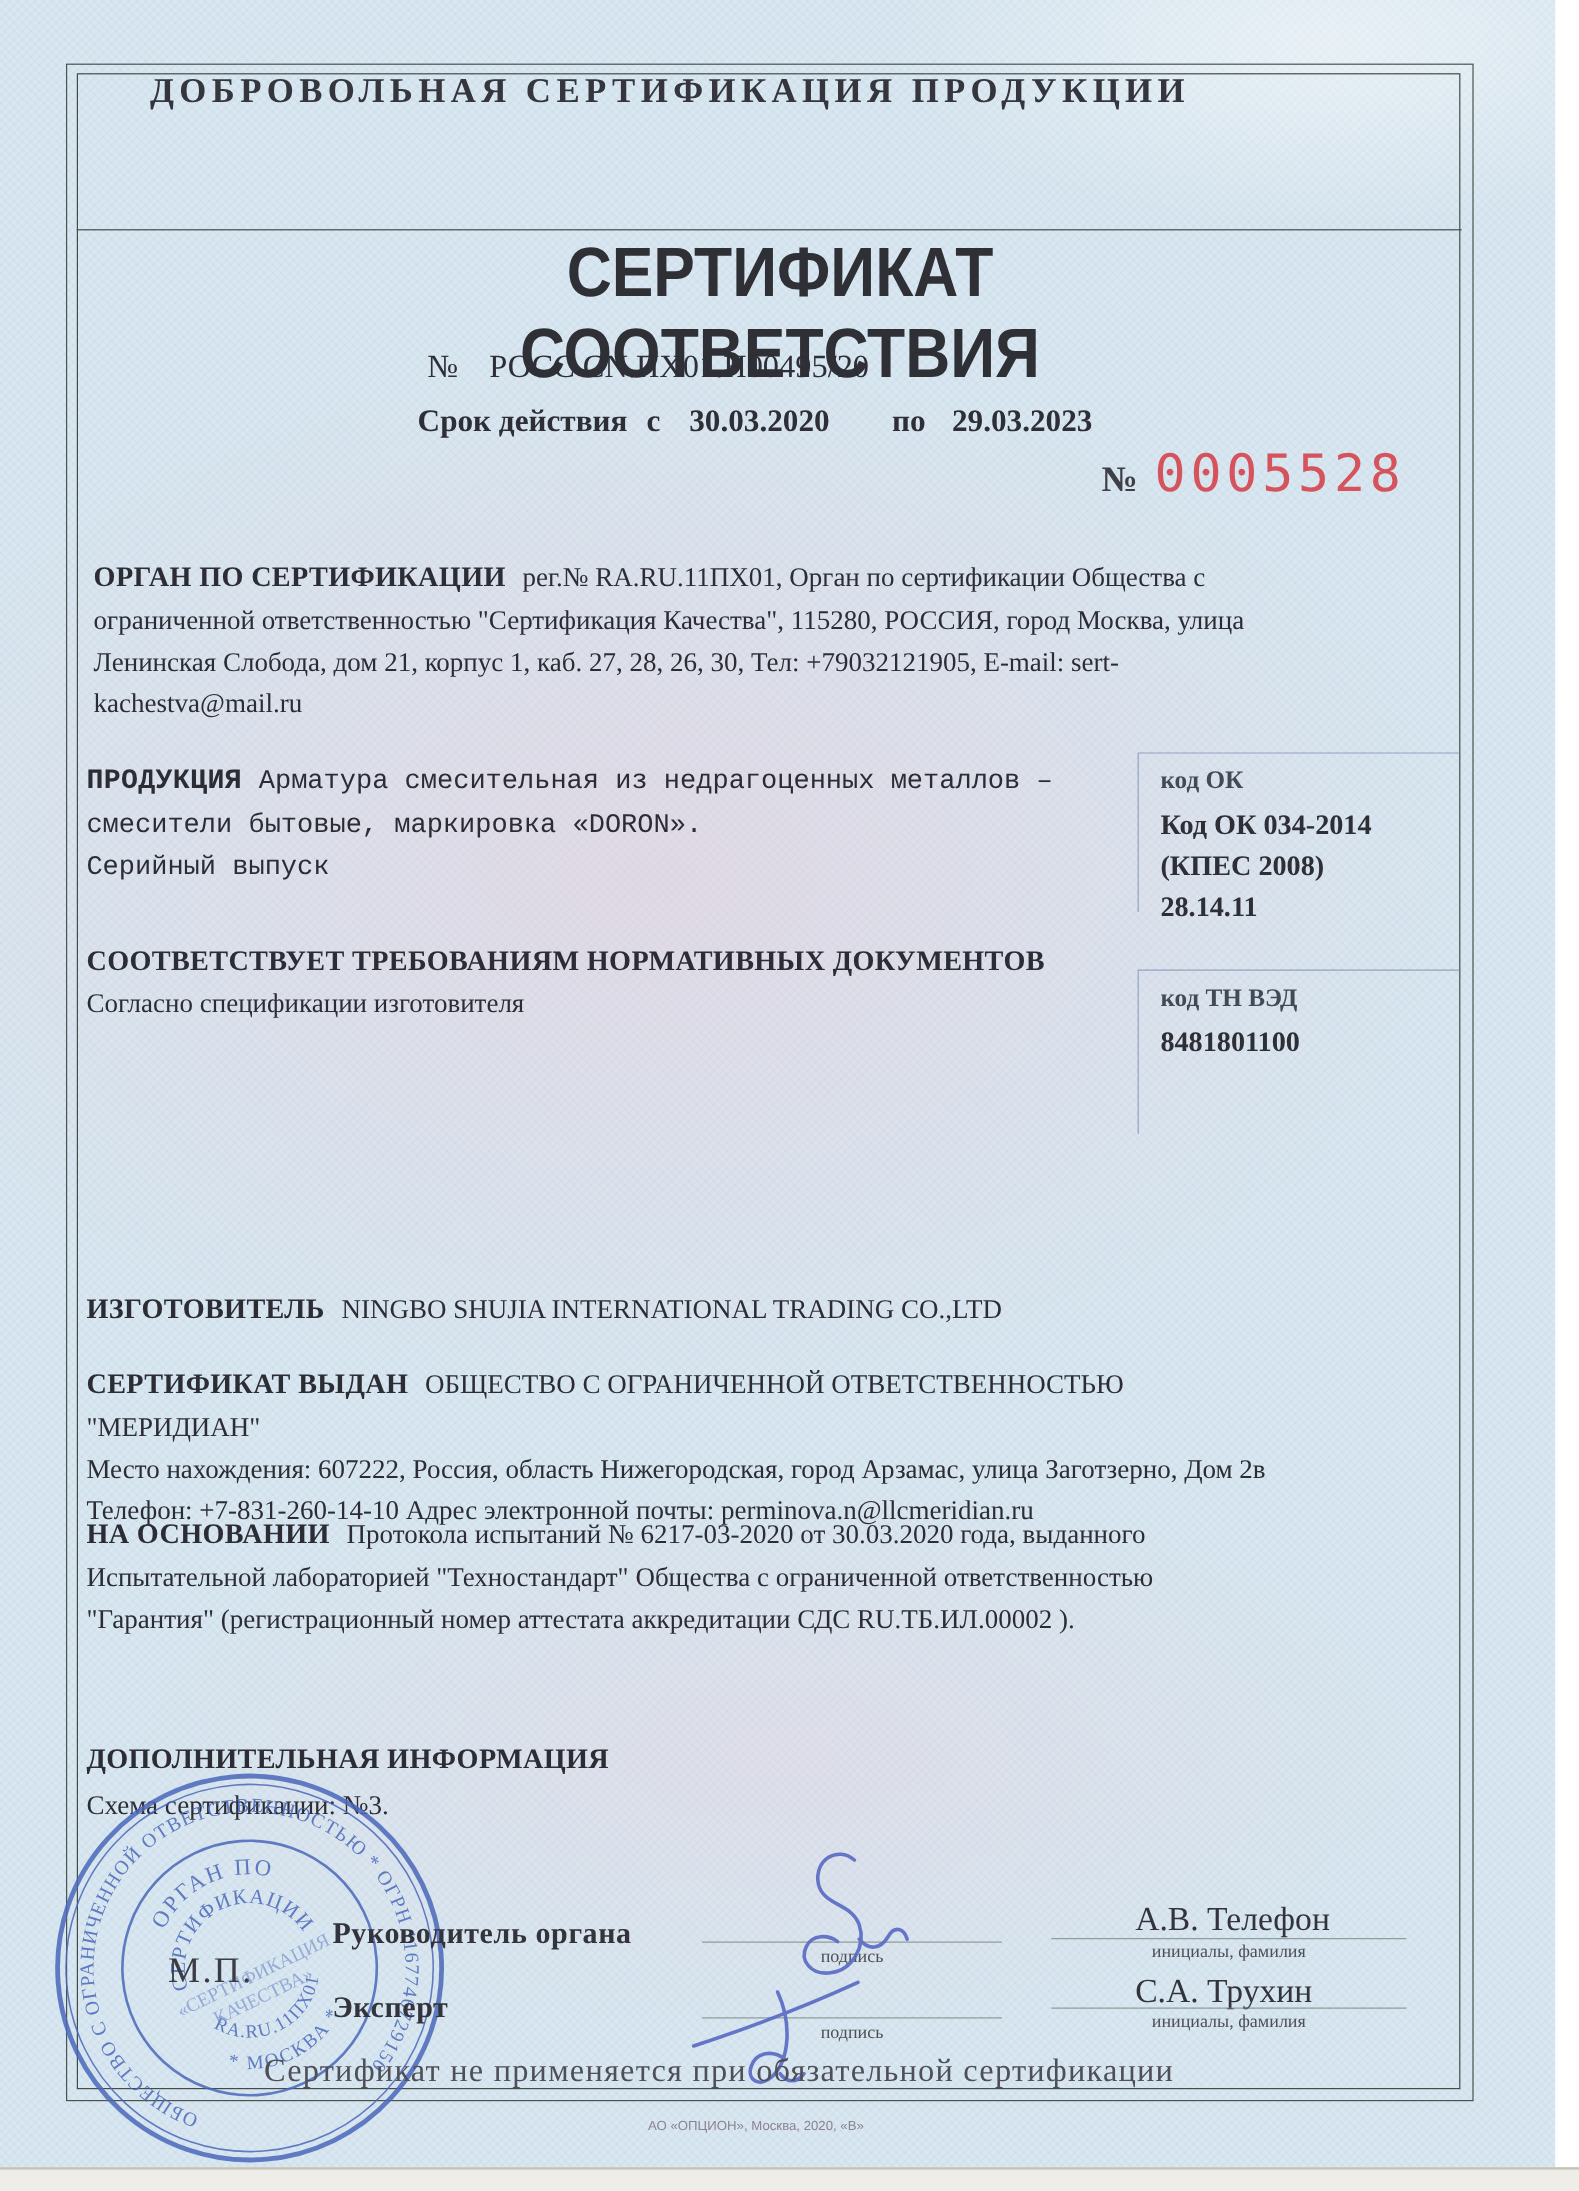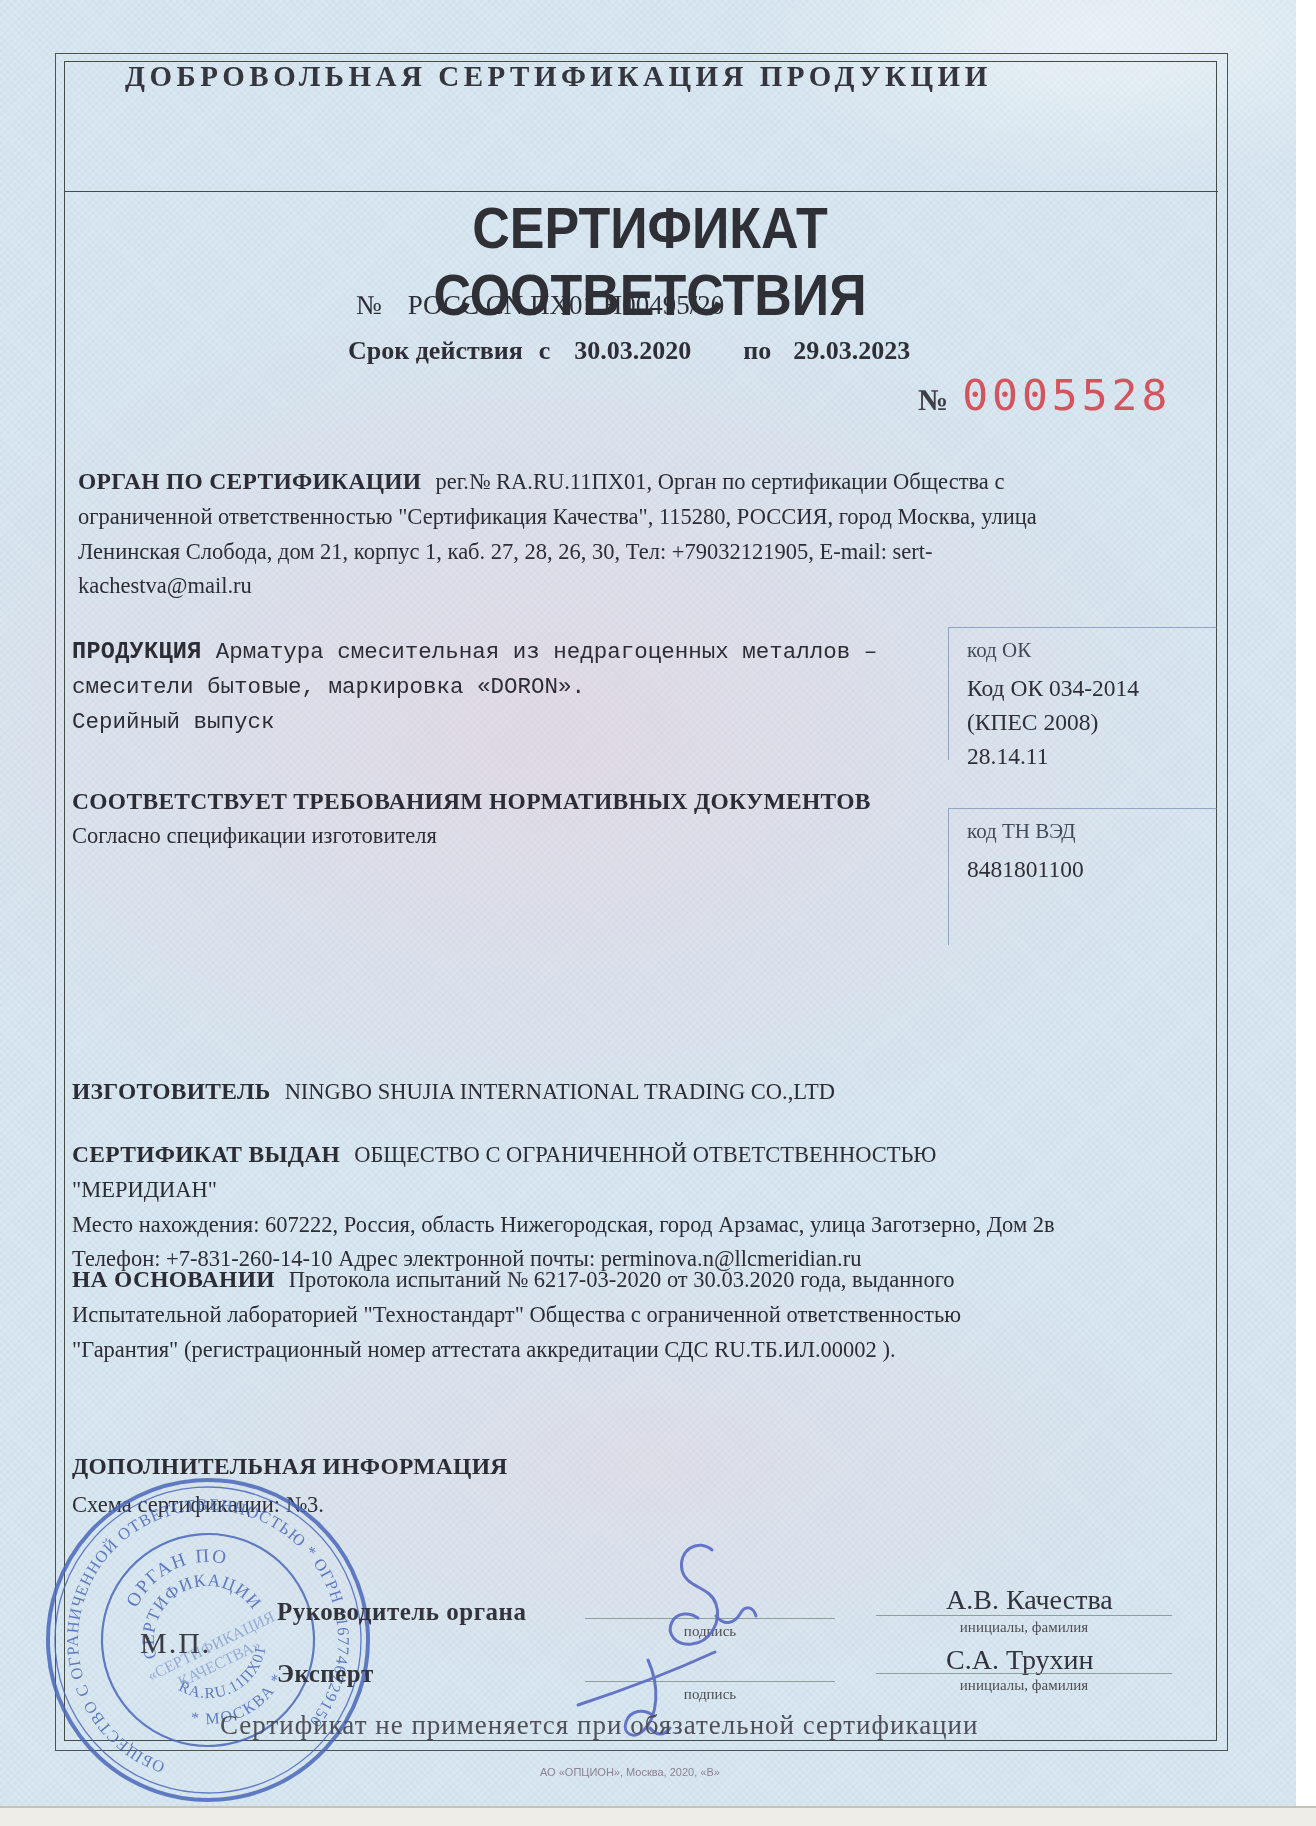--- a/index.html
+++ b/index.html
@@ -30,21 +30,21 @@
   .validity .vf{margin-left:16px;} .validity .vd1{margin-left:24px;}
   .validity .vt{margin-left:52px;} .validity .vd2{margin-left:22px;}
   .blankno{left:918px;top:374px;display:flex;align-items:baseline;}
   .blankno .bn-label{font-size:30px;font-weight:bold;color:#3f3f47;}
   .blankno .bn-value{font-family:"DejaVu Sans Mono",monospace;font-size:43px;color:#d5535c;
     letter-spacing:4px;margin-left:14px;line-height:1;}
   .sec{font-size:22.5px;line-height:1.53;white-space:pre-line;color:#2c2c34;}
   .lbl{font-weight:bold;font-size:23.5px;letter-spacing:.3px;margin-right:14px;white-space:normal;}
   .lblblock{font-weight:bold;font-size:23.5px;letter-spacing:.3px;}
   .codebox{border-top:1px solid rgba(110,130,170,.65);border-left:1px solid rgba(110,130,170,.65);
-    padding:10px 0 0 18px;}
+    padding:10px 0 0 18px;font-weight:bold;}
   .codebox .cb-label{font-size:21px;color:#414b58;}
   .codebox .cb-value{font-size:23.5px;margin-top:8px;white-space:pre-line;line-height:1.45;color:#2e2e36;}
   .sig-label{font-size:25px;font-weight:bold;color:#33333b;letter-spacing:.5px;}
   .sig-line{border-top:1.5px solid rgba(120,135,125,.75);}
   .sig-cap{font-size:15px;color:#4e4e56;text-align:center;}
   .sig-name{font-size:28px;color:#33333b;}
   .mp-mark{left:140px;top:1626px;font-size:30px;color:#3c3c44;letter-spacing:2px;}
   .footer-note{left:220px;top:1710px;font-size:27px;color:#4f4f58;letter-spacing:1px;}
   .imprint{left:540px;top:1766px;width:380px;font-size:11px;color:#8c8292;
     font-family:"Liberation Sans","DejaVu Sans",sans-serif;}
@@ -153,21 +153,21 @@
       <text font-size="15.5" letter-spacing="1" text-anchor="middle"><textPath href="#st-bot1" startOffset="50%">RA.RU.11ПХ01</textPath></text>
       <text font-size="16" letter-spacing="2" text-anchor="middle"><textPath href="#st-bot2" startOffset="50%">* МОСКВА *</textPath></text>
     </g>
   </svg>
 
   <div class="abs mp-mark">М.П.</div>
 
   <div class="abs sig-label" style="left:277px;top:1598px;">Руководитель органа</div>
   <div class="abs sig-line" style="left:585px;top:1618px;width:250px;"></div>
   <div class="abs sig-cap" style="left:635px;top:1623px;width:150px;">подпись</div>
-  <div class="abs sig-name" style="left:946px;top:1584px;">А.В. Качества</div>
+  <div class="abs sig-name" style="left:946px;top:1584px;">А.В. Телефон</div>
   <div class="abs sig-line" style="left:876px;top:1615px;width:296px;"></div>
   <div class="abs sig-cap" style="left:906px;top:1619px;width:236px;">инициалы, фамилия</div>
 
   <div class="abs sig-label" style="left:277px;top:1660px;">Эксперт</div>
   <div class="abs sig-line" style="left:585px;top:1681px;width:250px;"></div>
   <div class="abs sig-cap" style="left:635px;top:1686px;width:150px;">подпись</div>
   <div class="abs sig-name" style="left:946px;top:1644px;">С.А. Трухин</div>
   <div class="abs sig-line" style="left:876px;top:1673px;width:296px;"></div>
   <div class="abs sig-cap" style="left:906px;top:1677px;width:236px;">инициалы, фамилия</div>
 

